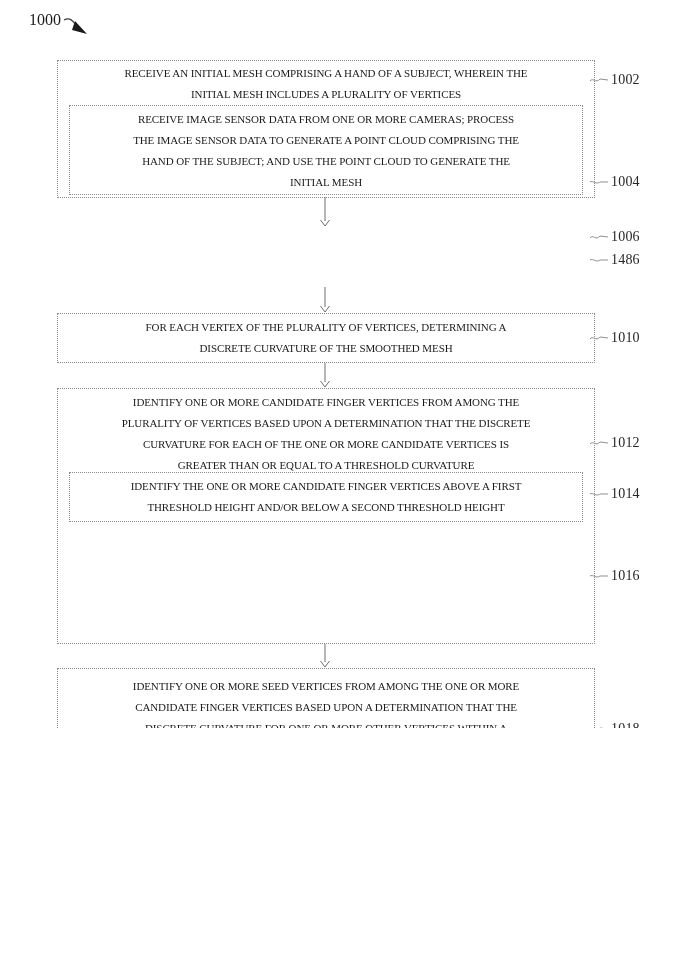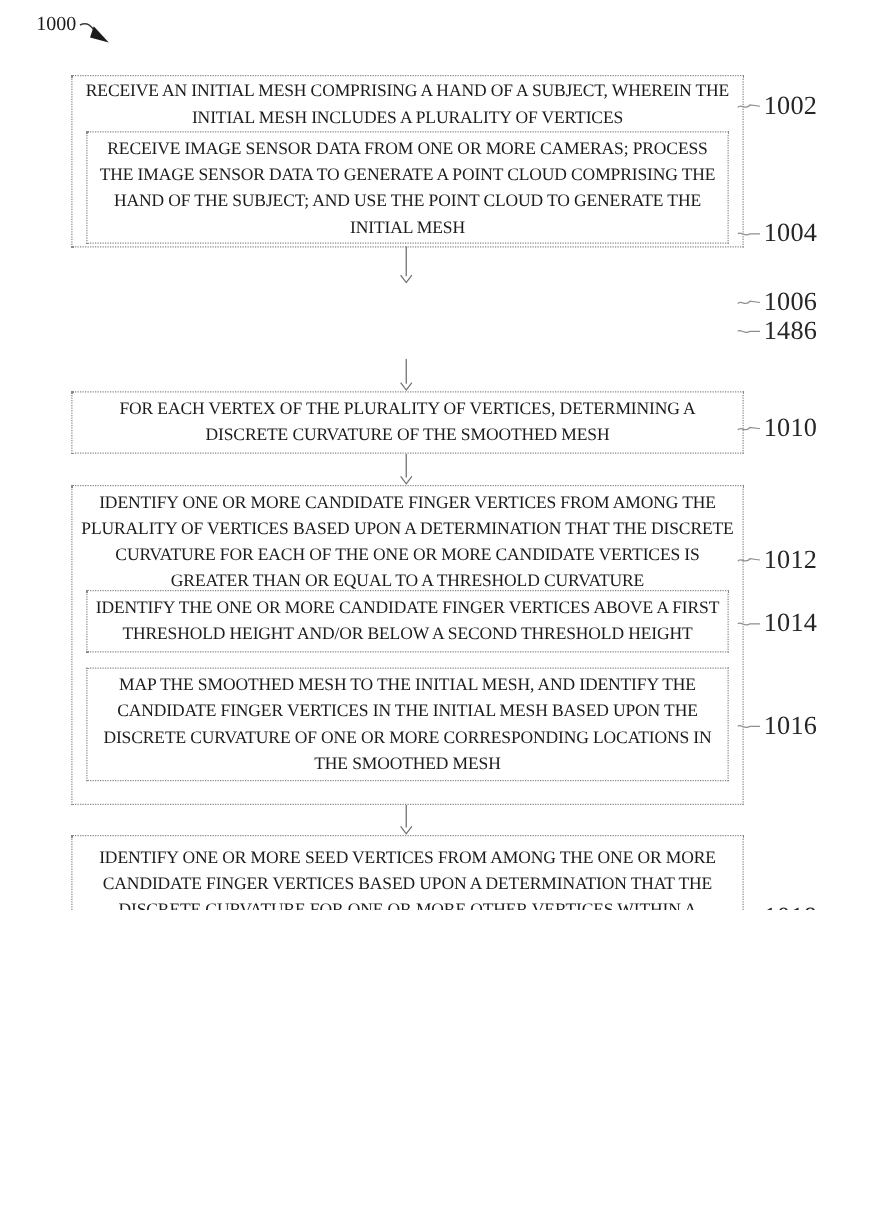--- a/index.html
+++ b/index.html
@@ -13,40 +13,40 @@
     overflow: hidden;
     padding-left: 25px;
   }
   .box {
     position: absolute;
     border: 1px dotted #8a8a8a;
     box-sizing: border-box;
     background: #ffffff;
   }
   .box-text {
-    font-size: 14px;
+    font-size: 11px;
     line-height: 21px;
     letter-spacing: -0.1px;
     text-align: center;
     white-space: pre;
     color: #1b1b1b;
   }
   .top-text { padding-top: 2px; }
   .flex-center {
     display: flex;
     align-items: center;
     justify-content: center;
   }
   .inner { position: absolute; }
   .connector { position: absolute; left: 318px; }
   .ref-label {
     position: absolute;
     display: flex;
     align-items: center;
-    font-size: 21px;
+    font-size: 14px;
     letter-spacing: 0.2px;
     color: #262626;
     white-space: nowrap;
   }
   .ref-label svg { margin-right: 1px; }
   #root-ref {
     position: absolute;
     left: 29px;
     top: 11px;
     font-size: 16px;
@@ -138,26 +138,20 @@
 
   <div class="box" id="box-1012">
     <div class="box-text top-text">IDENTIFY ONE OR MORE CANDIDATE FINGER VERTICES FROM AMONG THE
 PLURALITY OF VERTICES BASED UPON A DETERMINATION THAT THE DISCRETE
 CURVATURE FOR EACH OF THE ONE OR MORE CANDIDATE VERTICES IS
 GREATER THAN OR EQUAL TO A THRESHOLD CURVATURE</div>
     <div class="box inner flex-center" id="box-1014">
       <div class="box-text">IDENTIFY THE ONE OR MORE CANDIDATE FINGER VERTICES ABOVE A FIRST
 THRESHOLD HEIGHT AND/OR BELOW A SECOND THRESHOLD HEIGHT</div>
     </div>
-    <div class="box inner flex-center" id="box-1016">
-      <div class="box-text">MAP THE SMOOTHED MESH TO THE INITIAL MESH, AND IDENTIFY THE
-CANDIDATE FINGER VERTICES IN THE INITIAL MESH BASED UPON THE
-DISCRETE CURVATURE OF ONE OR MORE CORRESPONDING LOCATIONS IN
-THE SMOOTHED MESH</div>
-    </div>
   </div>
 
   <svg class="connector" id="conn-d" width="14" height="24" viewBox="0 0 14 24">
     <path d="M7 0 V18" stroke="#6e6e6e" stroke-width="1" fill="none"></path>
     <path d="M2.5 17 L7 23 L11.5 17" stroke="#6e6e6e" stroke-width="1" fill="none"></path>
   </svg>
 
   <div class="box flex-center" id="box-1018">
     <div class="box-text">IDENTIFY ONE OR MORE SEED VERTICES FROM AMONG THE ONE OR MORE
 CANDIDATE FINGER VERTICES BASED UPON A DETERMINATION THAT THE

